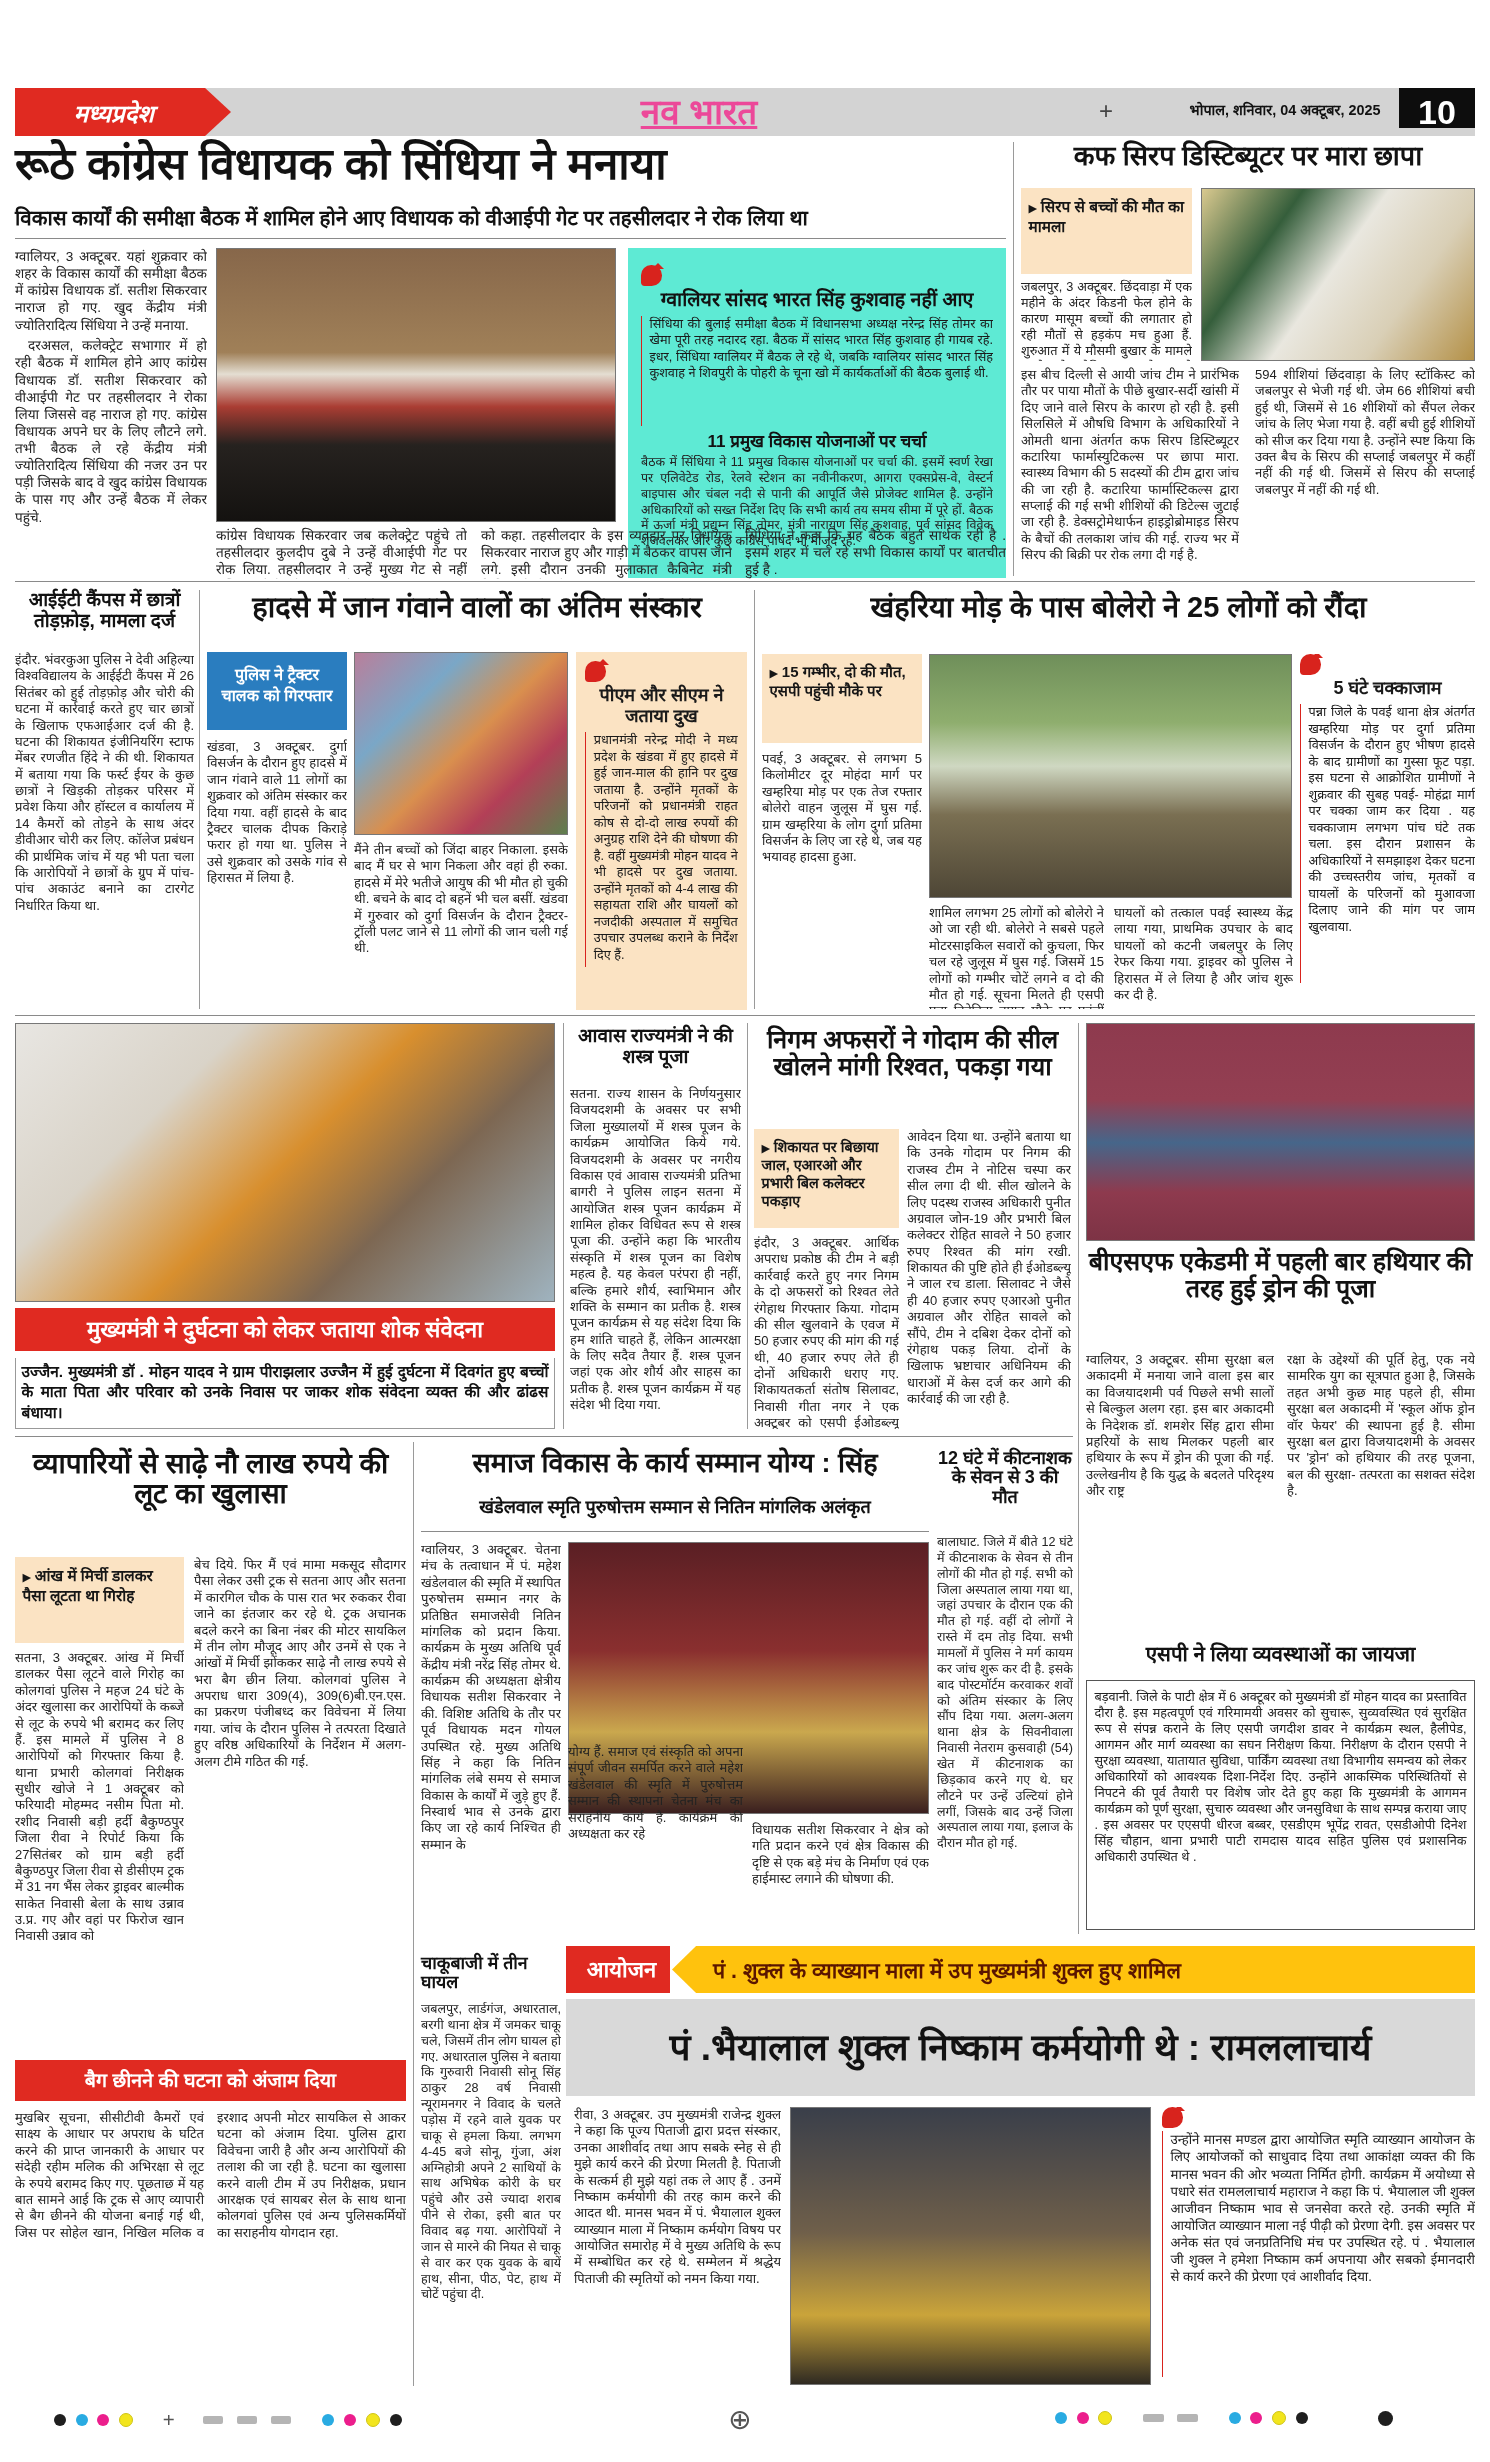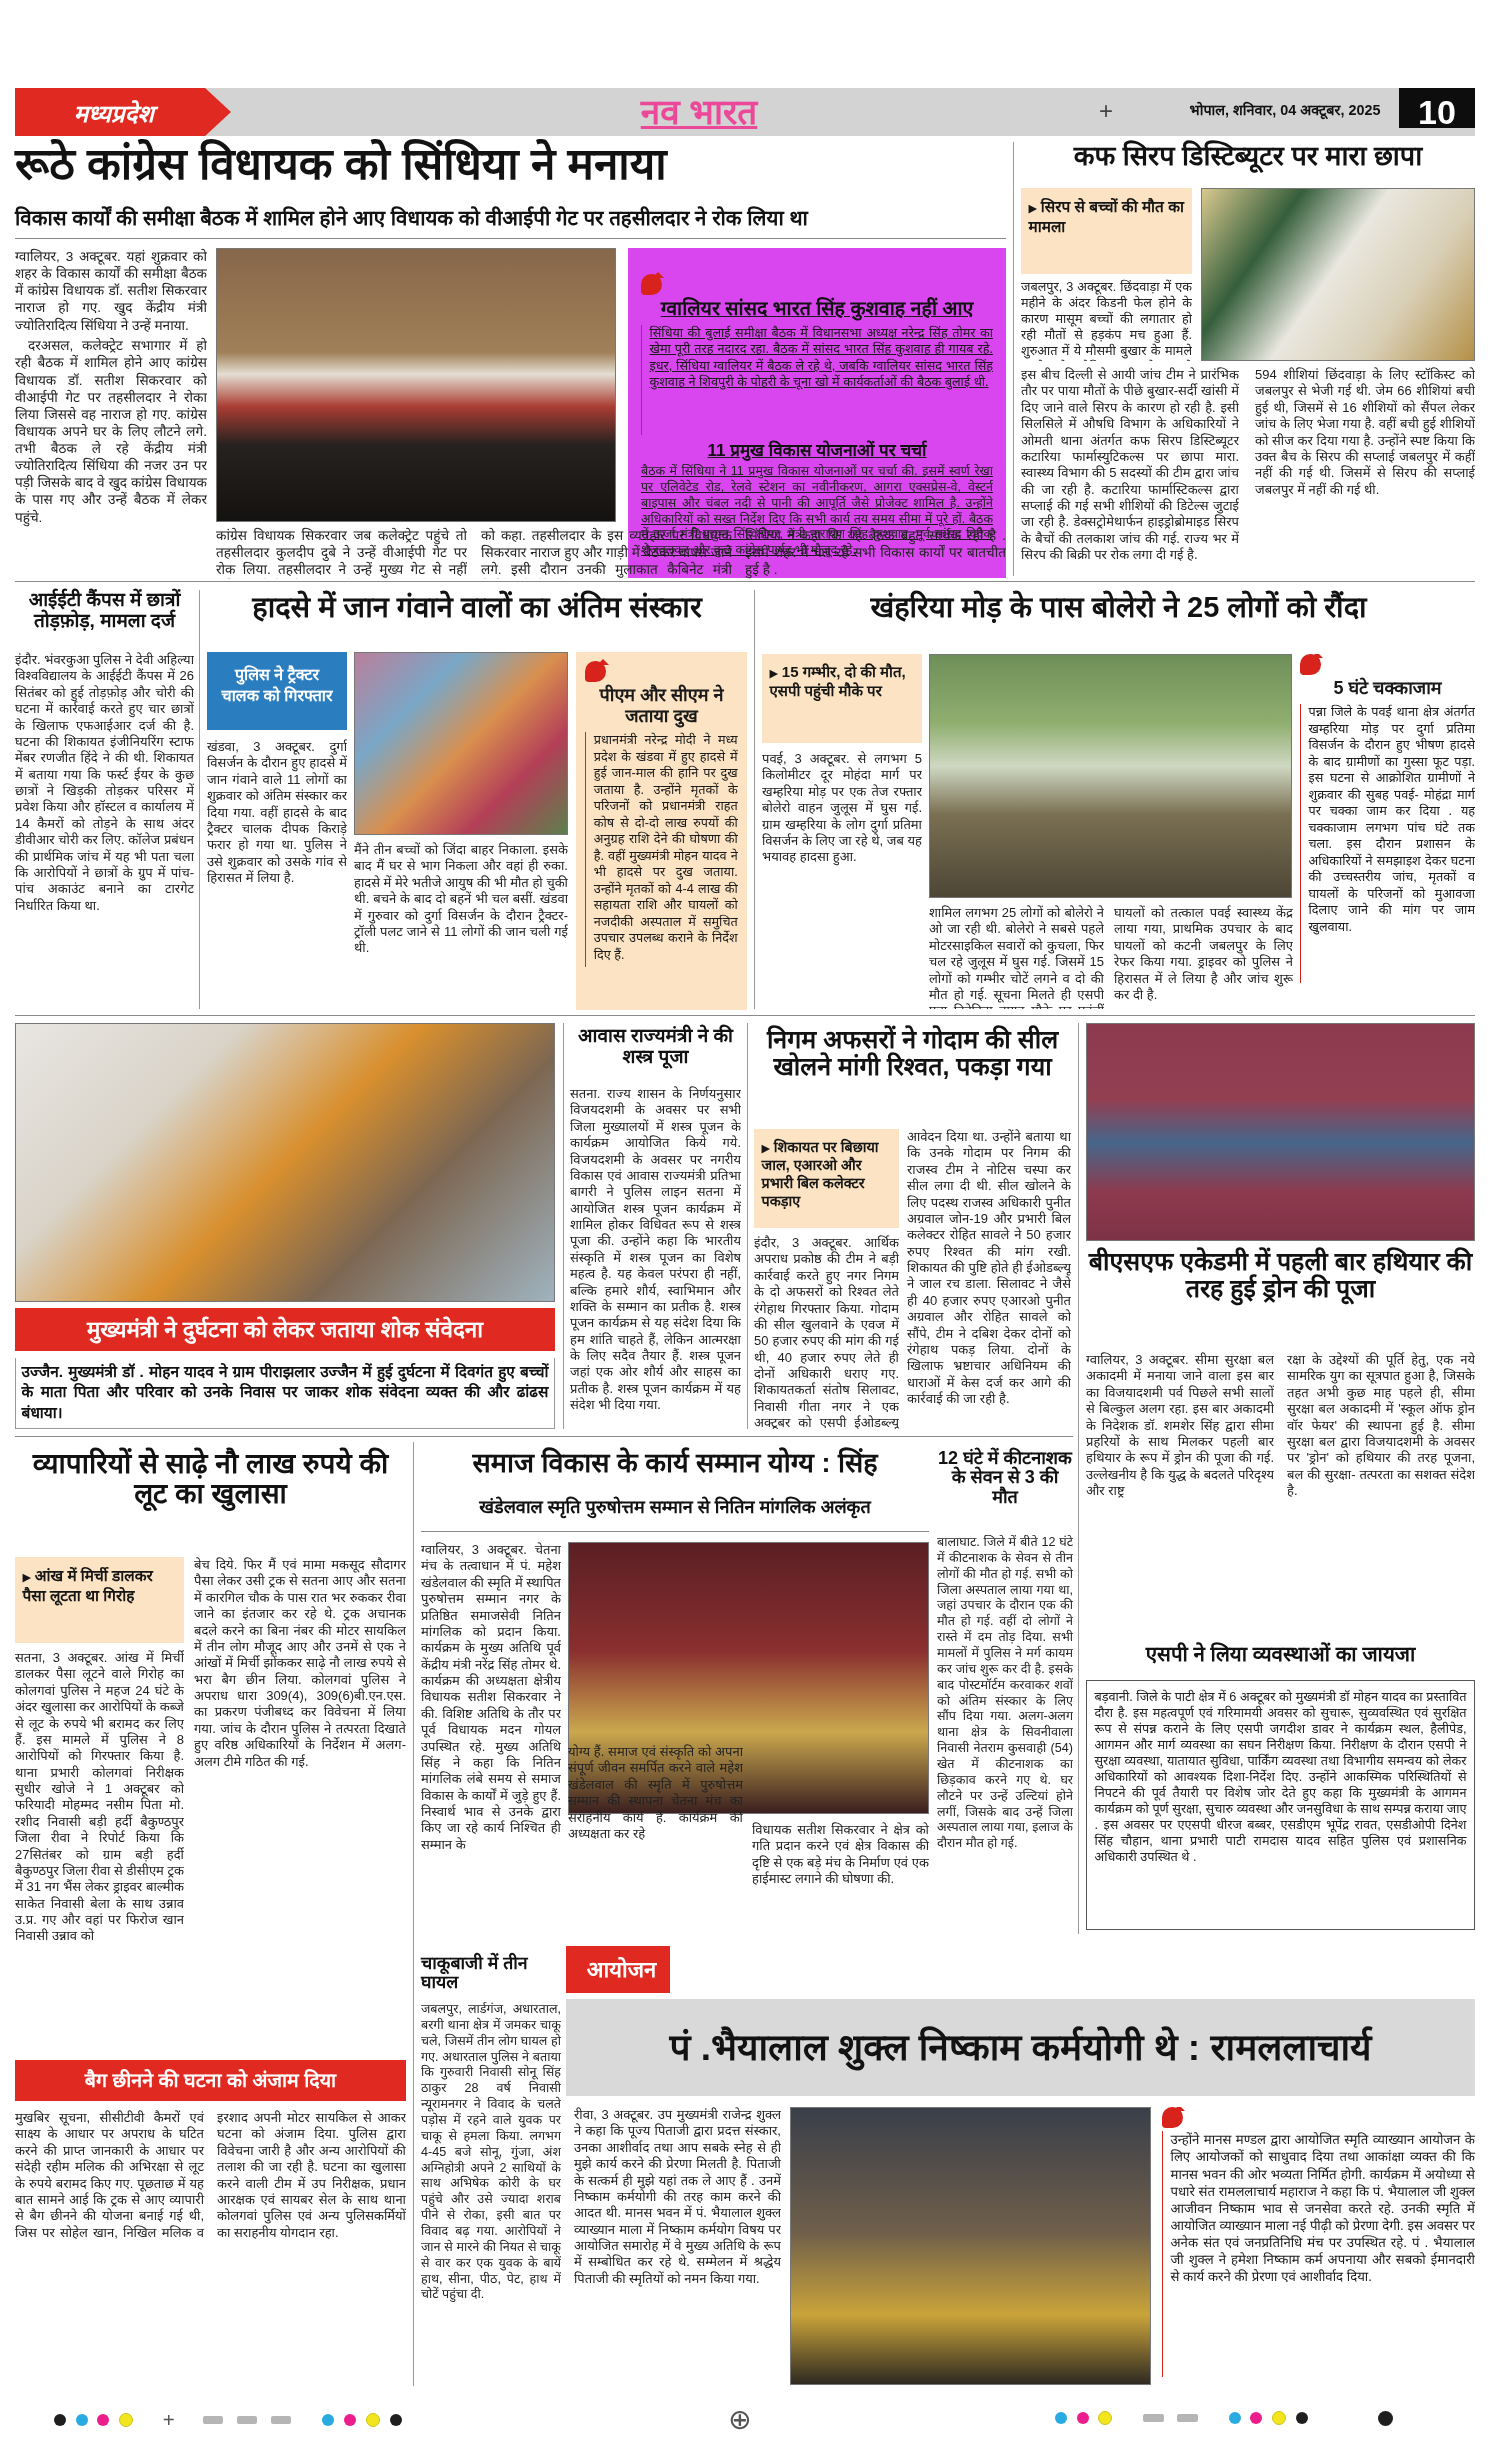--- a/index.html
+++ b/index.html
@@ -14,21 +14,21 @@
   .vrule{border-left:0.9px solid #9a9a9a;width:0;}
   .hrule{border-top:0.9px solid #8a8a8a;height:0;}
   .photo{border:0.9px solid #777;box-sizing:border-box;}
   .kicker{background:#fbe3c3;box-sizing:border-box;padding:9.3px 7.5px;font-weight:bold;line-height:1.25;color:#161616;}
   .kicker .arr{color:#161616;font-size:11.2px;margin-right:3.7px;}
   .qmark{display:block;width:20.5px;height:20.5px;background:#d8231d;border-radius:50% 50% 50% 3.7px;position:relative;margin-bottom:3.7px;}
   .qmark::after{content:"";position:absolute;right:-2.8px;top:-8.4px;width:0;height:0;border:6.5px solid transparent;border-bottom-color:#d8231d;}
   .quote-col{box-sizing:border-box;}
   .quote-title{font-weight:bold;font-size:18px;text-align:center;line-height:1.15;margin:1.9px 0 5.6px 0;}
   .quote-body{border-left:1.9px solid #d8231d;padding-left:7.5px;font-size:12.7px;line-height:1.3;text-align:justify;overflow:hidden;}
-  .greenbox{background:#d946ef;box-sizing:border-box;padding:26px 13px;text-decoration:underline;}
+  .greenbox{background:#5eead4;box-sizing:border-box;padding:17px 13px;}
   .bluebox{background:#2a7dbf;color:#fff;font-weight:bold;text-align:center;box-sizing:border-box;padding:13px 7.5px;font-size:16px;line-height:1.3;}
   .redband{background:#e02a21;color:#fff;font-weight:bold;text-align:center;box-sizing:border-box;}
   .graybar{background:#d3d3d3;}
   .pgbox{background:#0d0d0d;color:#fff;font-weight:bold;text-align:center;}
   .regdot{display:inline-block;width:12px;height:12px;border-radius:50%;margin:0 2.8px;vertical-align:middle;}
   .regdash{display:inline-block;width:20.5px;height:8.4px;background:#b5b5b5;margin:0 4.7px;vertical-align:middle;border-radius:1.9px;}
   .c-cy{background:#29abe2;} .c-mg{background:#ec1e8c;} .c-yl{background:#f2e51d;border:0.9px solid #cfc417;} .c-bk{background:#1f1f1f;}
   .ph-meeting{background:linear-gradient(180deg,#87674a 0%,#a08058 38%,#e4ded2 46%,#aa3d33 58%,#26221f 72%,#141210 100%);}
   .ph-office{background:linear-gradient(125deg,#d9c98f 0%,#355e3b 26%,#e9e7df 48%,#d9cfb6 72%,#b49148 100%);}
   .ph-mourn{background:linear-gradient(135deg,#b97f9b 0%,#7aa7c7 28%,#d98f4e 52%,#b33f57 74%,#5d7f4e 100%);}
@@ -166,20 +166,23 @@
   <div class="abs body-txt" style="left:568px;top:1744px;width:175px;height:110px;font-size:13px;">योग्य हैं. समाज एवं संस्कृति को अपना संपूर्ण जीवन समर्पित करने वाले महेश खंडेलवाल की स्मृति में पुरुषोत्तम सम्मान की स्थापना चेतना मंच का सराहनीय कार्य है. कार्यक्रम की अध्यक्षता कर रहे</div>
   <div class="abs body-txt" style="left:752px;top:1822px;width:177px;height:110px;font-size:13px;">विधायक सतीश सिकरवार ने क्षेत्र को गति प्रदान करने एवं क्षेत्र विकास की दृष्टि से एक बड़े मंच के निर्माण एवं एक हाईमास्ट लगाने की घोषणा की.</div>
 
   <div class="abs hl" style="left:421px;top:1954px;width:140px;font-size:17.7px;">चाकूबाजी में तीन घायल</div>
   <div class="abs body-txt" style="left:421px;top:2002px;width:140px;height:384px;font-size:12.6px;">जबलपुर, लार्डगंज, अधारताल, बरगी थाना क्षेत्र में जमकर चाकू चले, जिसमें तीन लोग घायल हो गए. अधारताल पुलिस ने बताया कि गुरुवारी निवासी सोनू सिंह ठाकुर 28 वर्ष निवासी न्यूरामनगर ने विवाद के चलते पड़ोस में रहने वाले युवक पर चाकू से हमला किया. लगभग 4-45 बजे सोनू, गुंजा, अंश अग्निहोत्री अपने 2 साथियों के साथ अभिषेक कोरी के घर पहुंचे और उसे ज्यादा शराब पीने से रोका, इसी बात पर विवाद बढ़ गया. आरोपियों ने जान से मारने की नियत से चाकू से वार कर एक युवक के बायें हाथ, सीना, पीठ, पेट, हाथ में चोटें पहुंचा दी.</div>
 
   <div class="abs hl ctr" style="left:937px;top:1449px;width:136px;font-size:18px;">12 घंटे में कीटनाशक के सेवन से 3 की मौत</div>
   <div class="abs body-txt" style="left:937px;top:1535px;width:136px;height:400px;font-size:12.6px;">बालाघाट. जिले में बीते 12 घंटे में कीटनाशक के सेवन से तीन लोगों की मौत हो गई. सभी को जिला अस्पताल लाया गया था, जहां उपचार के दौरान एक की मौत हो गई. वहीं दो लोगों ने रास्ते में दम तोड़ दिया. सभी मामलों में पुलिस ने मर्ग कायम कर जांच शुरू कर दी है. इसके बाद पोस्टमॉर्टम करवाकर शवों को अंतिम संस्कार के लिए सौंप दिया गया. अलग-अलग थाना क्षेत्र के सिवनीवाला निवासी नेतराम कुसवाही (54) खेत में कीटनाशक का छिड़काव करने गए थे. घर लौटने पर उन्हें उल्टियां होने लगीं, जिसके बाद उन्हें जिला अस्पताल लाया गया, इलाज के दौरान मौत हो गई.</div>
 
   <div class="abs redband" style="left:566px;top:1946px;width:104px;height:47px;font-size:22px;line-height:47px;padding-left:7px;">आयोजन</div>
+  <div class="abs" style="left:672px;top:1946px;width:803px;height:47px;background:#ffc20d;clip-path:polygon(0 50%,3% 0,100% 0,100% 100%,3% 100%);display:flex;align-items:center;">
+    <span style="font-weight:bold;font-size:21.4px;color:#5a1500;padding-left:41px;">पं . शुक्ल के व्याख्यान माला में उप मुख्यमंत्री शुक्ल हुए शामिल</span>
+  </div>
   <div class="abs" style="left:566px;top:1999px;width:909px;height:97px;background:#d9d9d9;display:flex;align-items:center;justify-content:center;">
     <span class="hl ctr" style="font-size:37px;">पं .भैयालाल शुक्ल निष्काम कर्मयोगी थे : रामललाचार्य</span>
   </div>
   <div class="abs body-txt" style="left:574px;top:2107px;width:207px;height:279px;font-size:13px;">रीवा, 3 अक्टूबर. उप मुख्यमंत्री राजेन्द्र शुक्ल ने कहा कि पूज्य पिताजी द्वारा प्रदत्त संस्कार, उनका आशीर्वाद तथा आप सबके स्नेह से ही मुझे कार्य करने की प्रेरणा मिलती है. पिताजी के सत्कर्म ही मुझे यहां तक ले आए हैं . उनमें निष्काम कर्मयोगी की तरह काम करने की आदत थी. मानस भवन में पं. भैयालाल शुक्ल व्याख्यान माला में निष्काम कर्मयोग विषय पर आयोजित समारोह में वे मुख्य अतिथि के रूप में सम्बोधित कर रहे थे. सम्मेलन में श्रद्धेय पिताजी की स्मृतियों को नमन किया गया.</div>
   <div class="abs photo ph-shukla" style="left:790px;top:2107px;width:361px;height:278px;"></div>
   <div class="abs quote-col" style="left:1162px;top:2107px;width:313px;height:279px;overflow:hidden;">
     <span class="qmark"></span>
     <div class="quote-body" style="height:246px;font-size:13.2px;">उन्होंने मानस मण्डल द्वारा आयोजित स्मृति व्याख्यान आयोजन के लिए आयोजकों को साधुवाद दिया तथा आकांक्षा व्यक्त की कि मानस भवन की ओर भव्यता निर्मित होगी. कार्यक्रम में अयोध्या से पधारे संत रामललाचार्य महाराज ने कहा कि पं. भैयालाल जी शुक्ल आजीवन निष्काम भाव से जनसेवा करते रहे. उनकी स्मृति में आयोजित व्याख्यान माला नई पीढ़ी को प्रेरणा देगी. इस अवसर पर अनेक संत एवं जनप्रतिनिधि मंच पर उपस्थित रहे. पं . भैयालाल जी शुक्ल ने हमेशा निष्काम कर्म अपनाया और सबको ईमानदारी से कार्य करने की प्रेरणा एवं आशीर्वाद दिया.</div>
   </div>
   <div class="abs body-txt" style="left:790px;top:2390px;width:361px;height:0;overflow:hidden;font-size:13px;">कुशाभाऊ ठाकरे से मेरा परिचय पुराना है. पं. भैयालाल शुक्ल जी के बारे में महाराज रामललाचार्य ने कहा कि वे निष्काम कर्मयोगी थे. उनके सत्कर्म लोगों की भलाई के लिए हमेशा समर्पित रहे. उनके पुत्र होने के नाते भी मुझे मिला. उनकी हंसी से मुझे बड़ी प्रेरणा मिली.</div>

